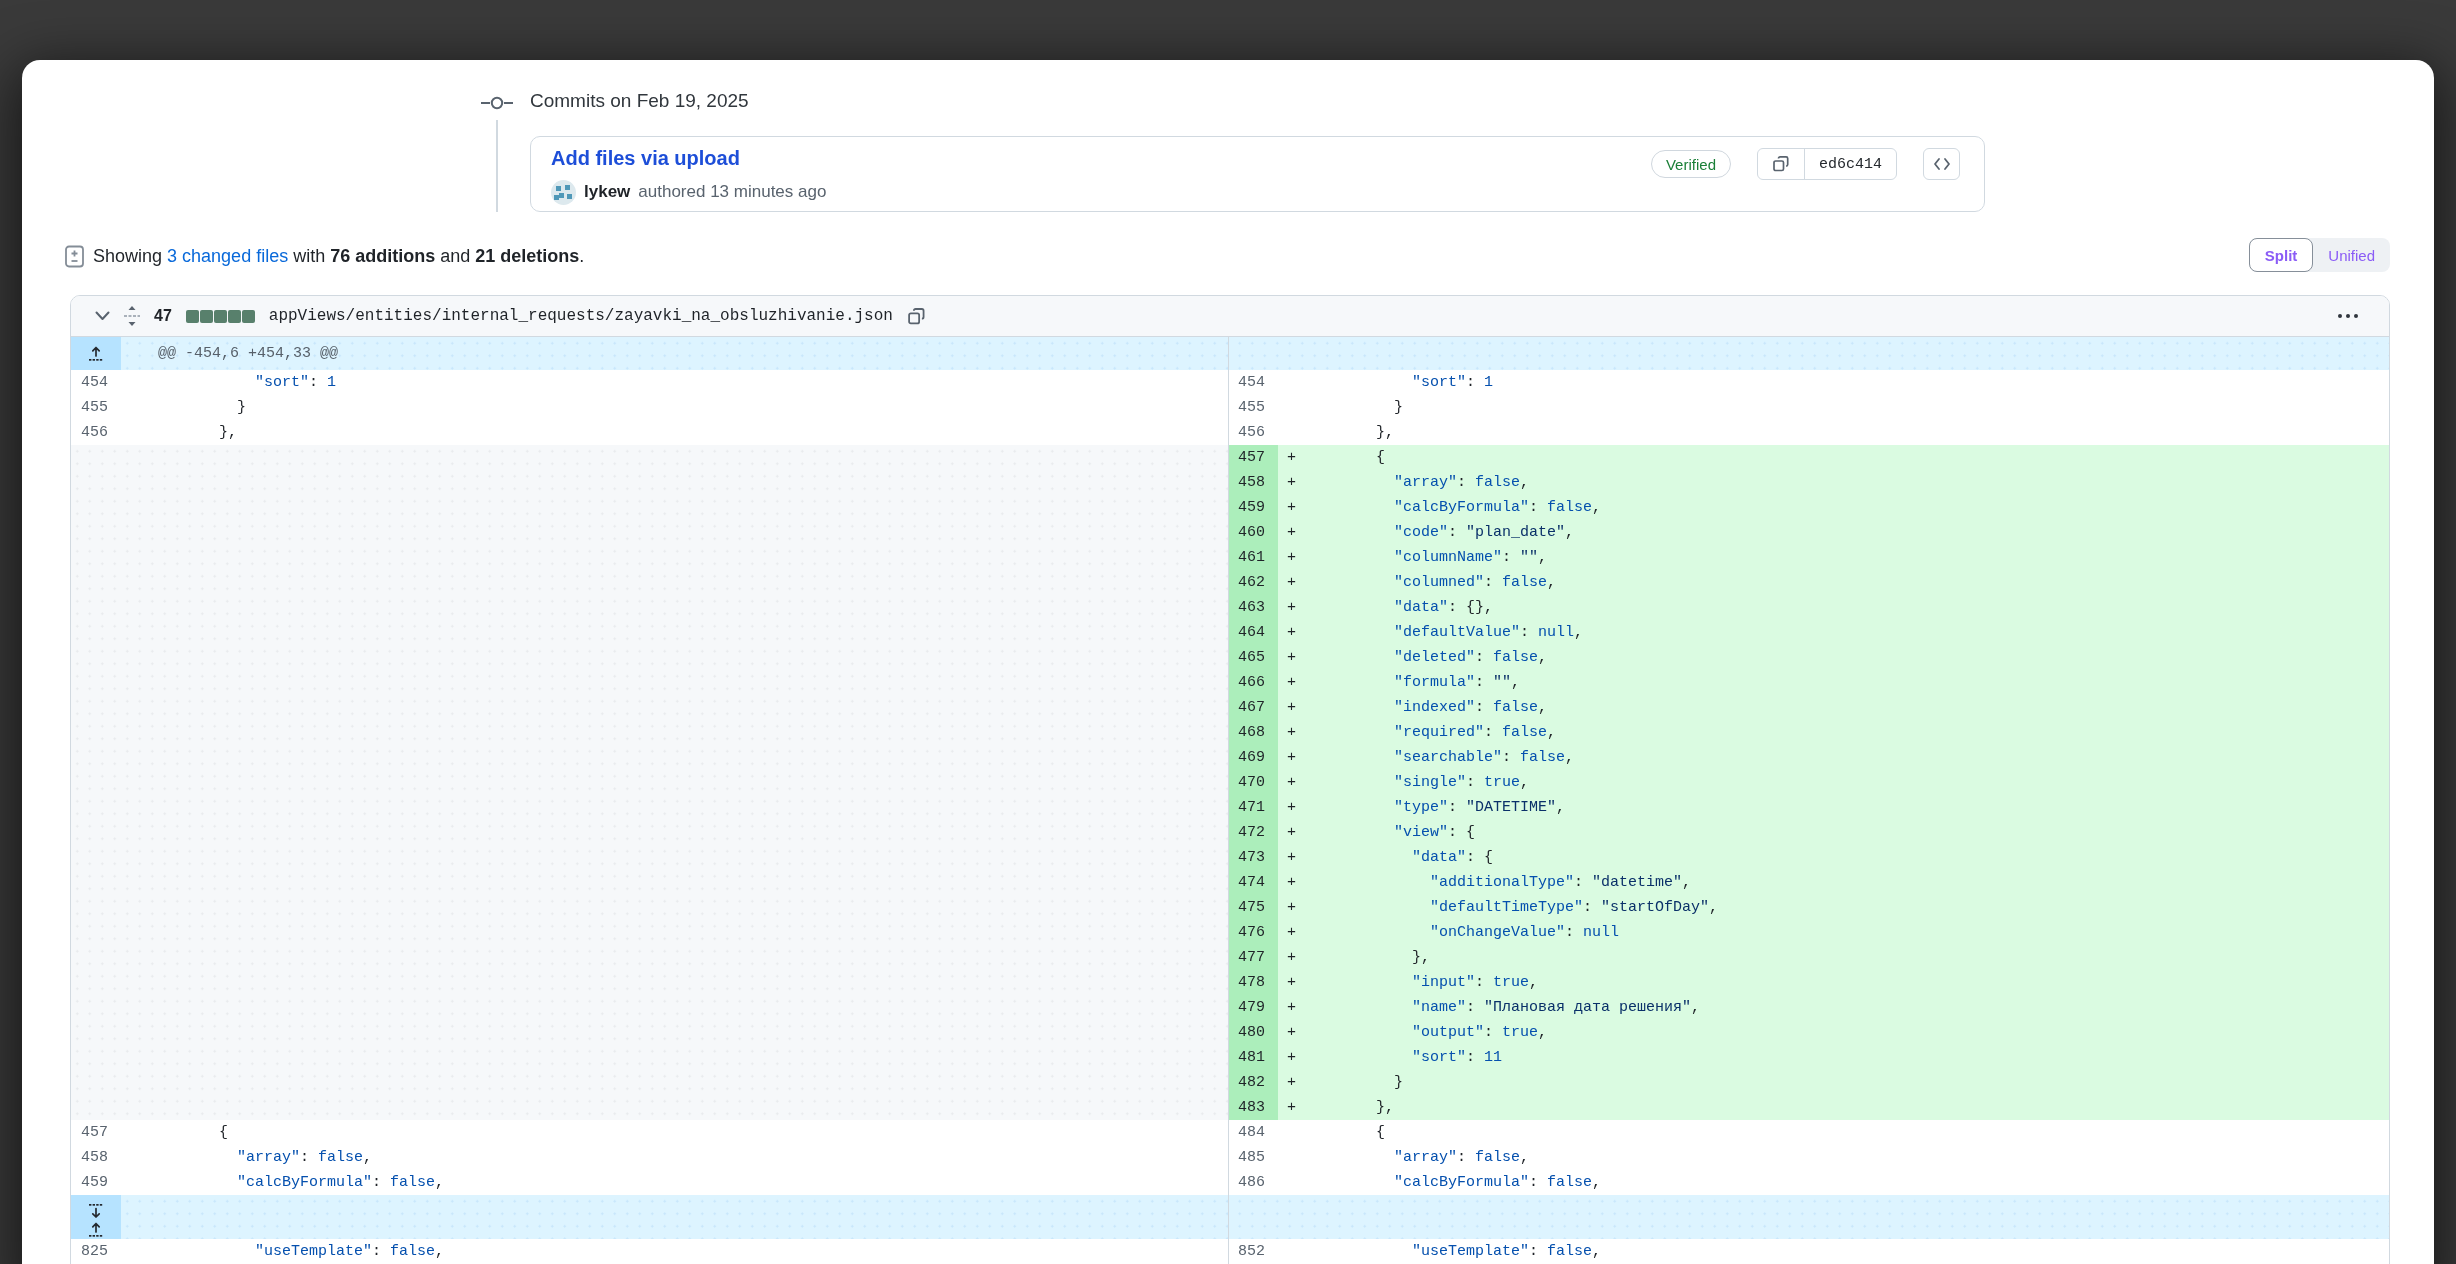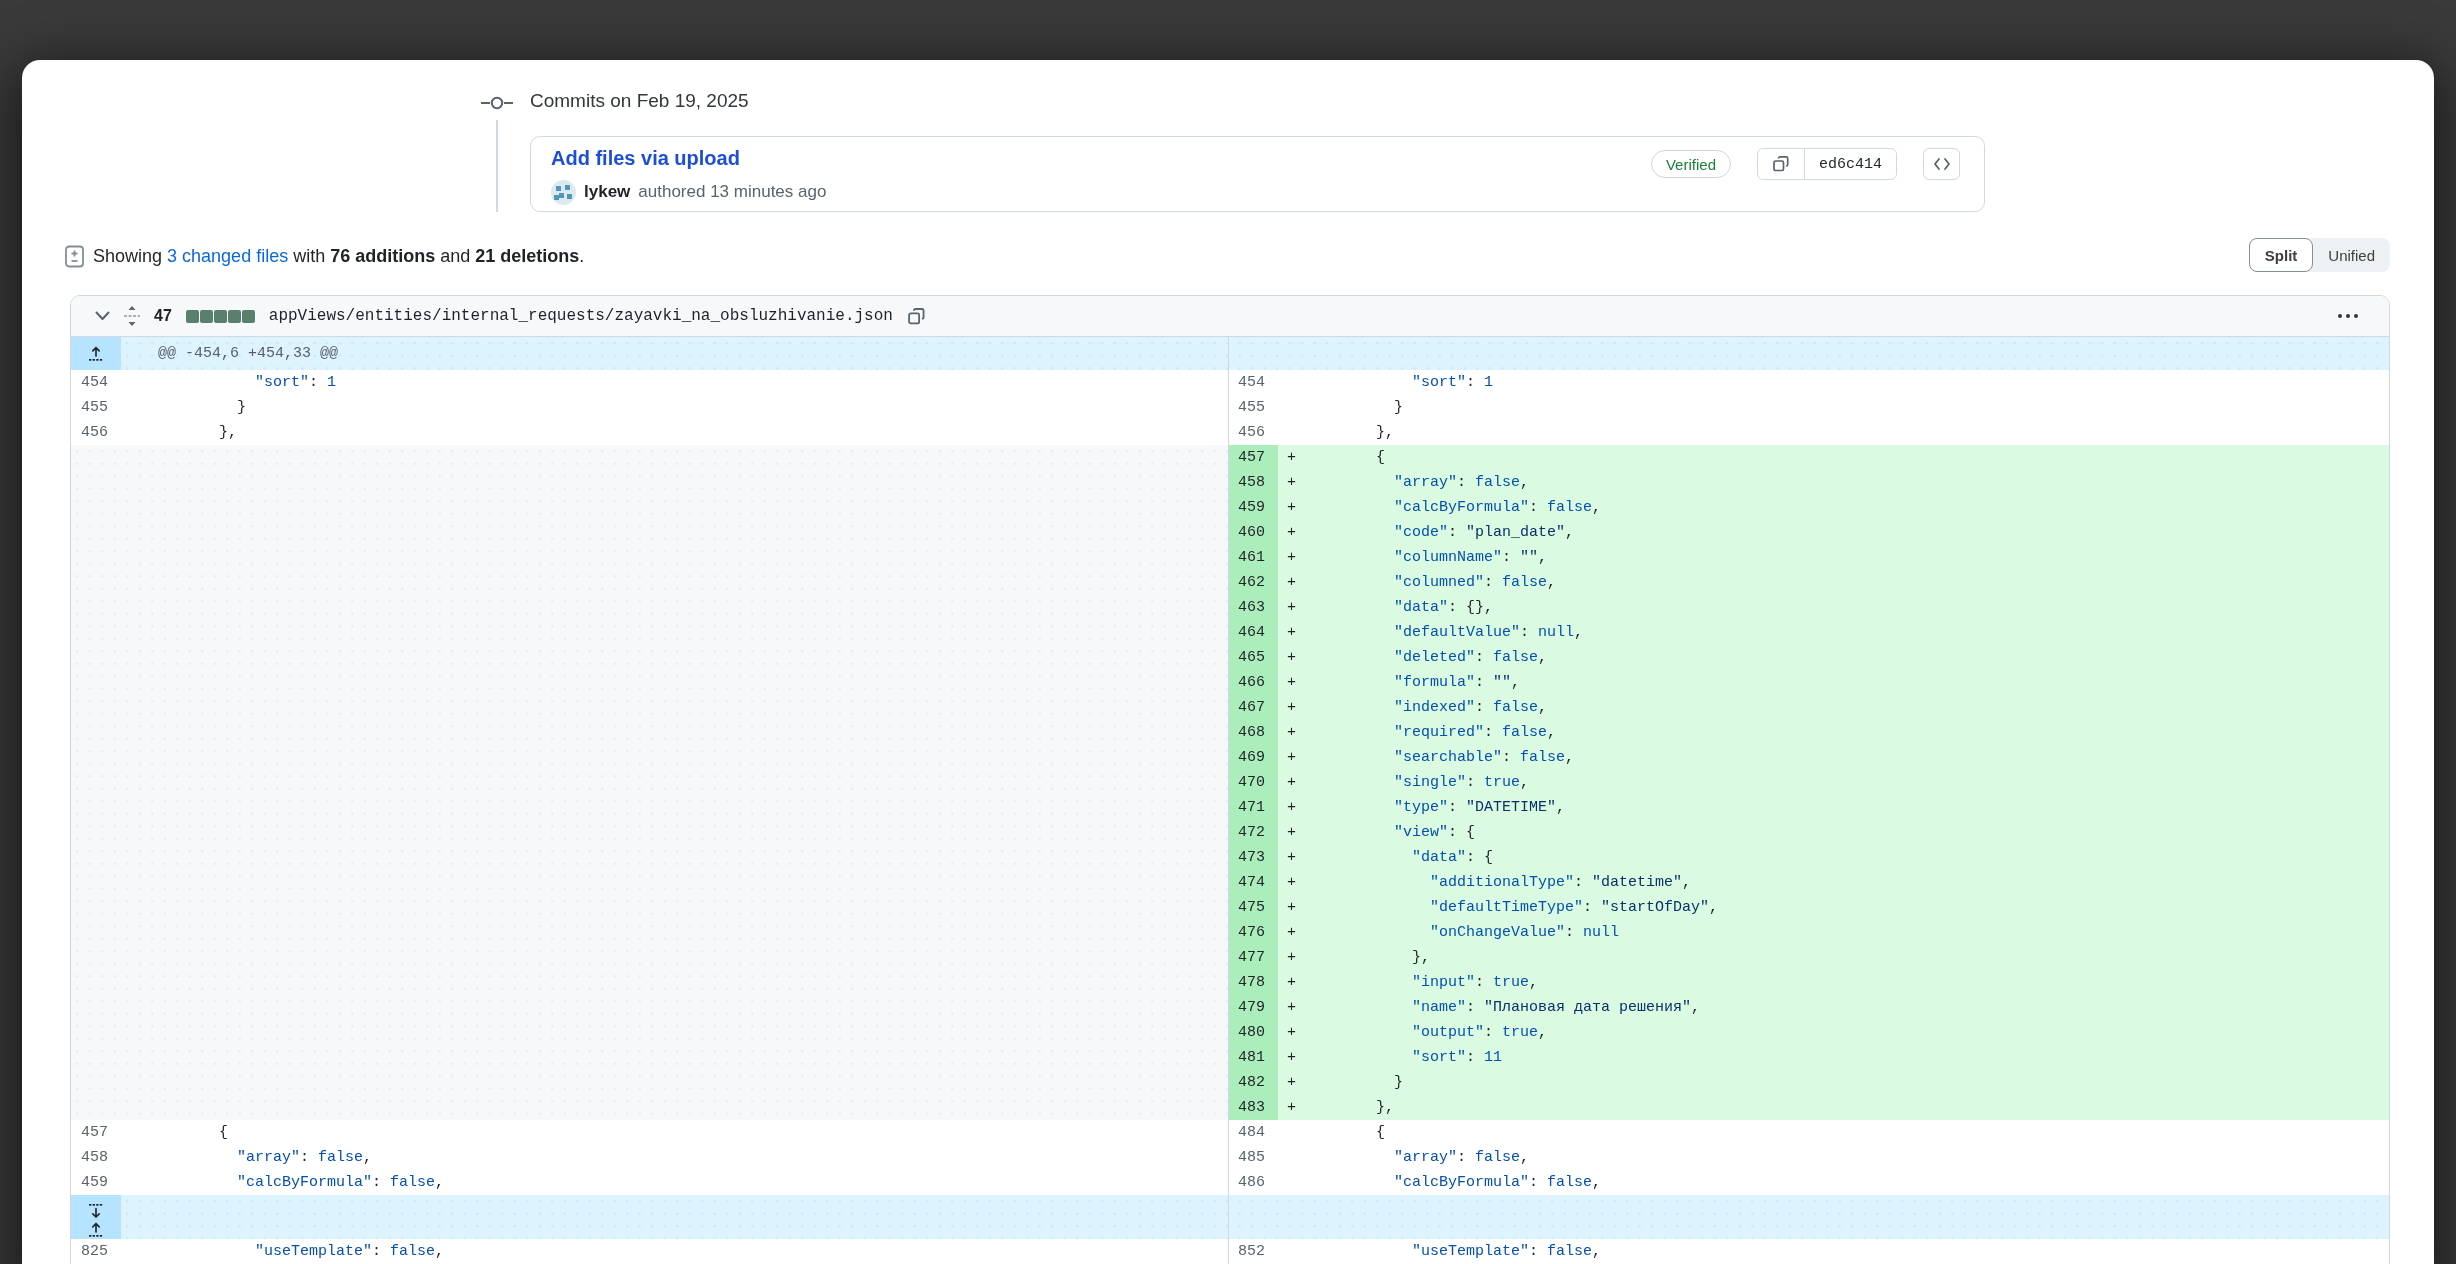--- a/index.html
+++ b/index.html
@@ -35,21 +35,21 @@
               display:flex; align-items:center; justify-content:center; cursor:pointer; }
 
   
   .summary-row { position:absolute; left:42px; top:185px; display:flex; align-items:center; gap:8px; font-size:18px; color:#1f2328; }
   .summary-row .link { color:#0969da; cursor:pointer; }
   .summary-row b { font-weight:700; }
 
   
   .view-toggle { position:absolute; right:44px; top:178px; height:34px; display:flex; align-items:stretch;
                  background:#eef1f4; border-radius:8px; }
-  .seg { display:flex; align-items:center; padding:0 15px; font-size:15px; color:#404040; cursor:pointer; border-radius:8px; }
+  .seg { display:flex; align-items:center; padding:0 15px; font-size:15px; color:#8b5cf6; cursor:pointer; border-radius:8px; }
   .seg.active { background:#fff; border:1px solid #868f99; font-weight:700; }
 
   
   .diff-box { position:absolute; left:48px; top:235px; width:2320px; height:1010px;
               border:1px solid #d1d9e0; border-radius:10px; background:#fff; overflow:hidden; }
   .file-header { height:41px; background:#f6f8fa; border-bottom:1px solid #d1d9e0;
                  display:flex; align-items:center; padding:0 24px; gap:14px; position:relative; }
   .changes-count { font-size:16px; font-weight:700; color:#1f2328; }
   .diffstat { display:flex; gap:1px; }
   .diffstat i { width:13px; height:13px; border-radius:2px; display:block; }

